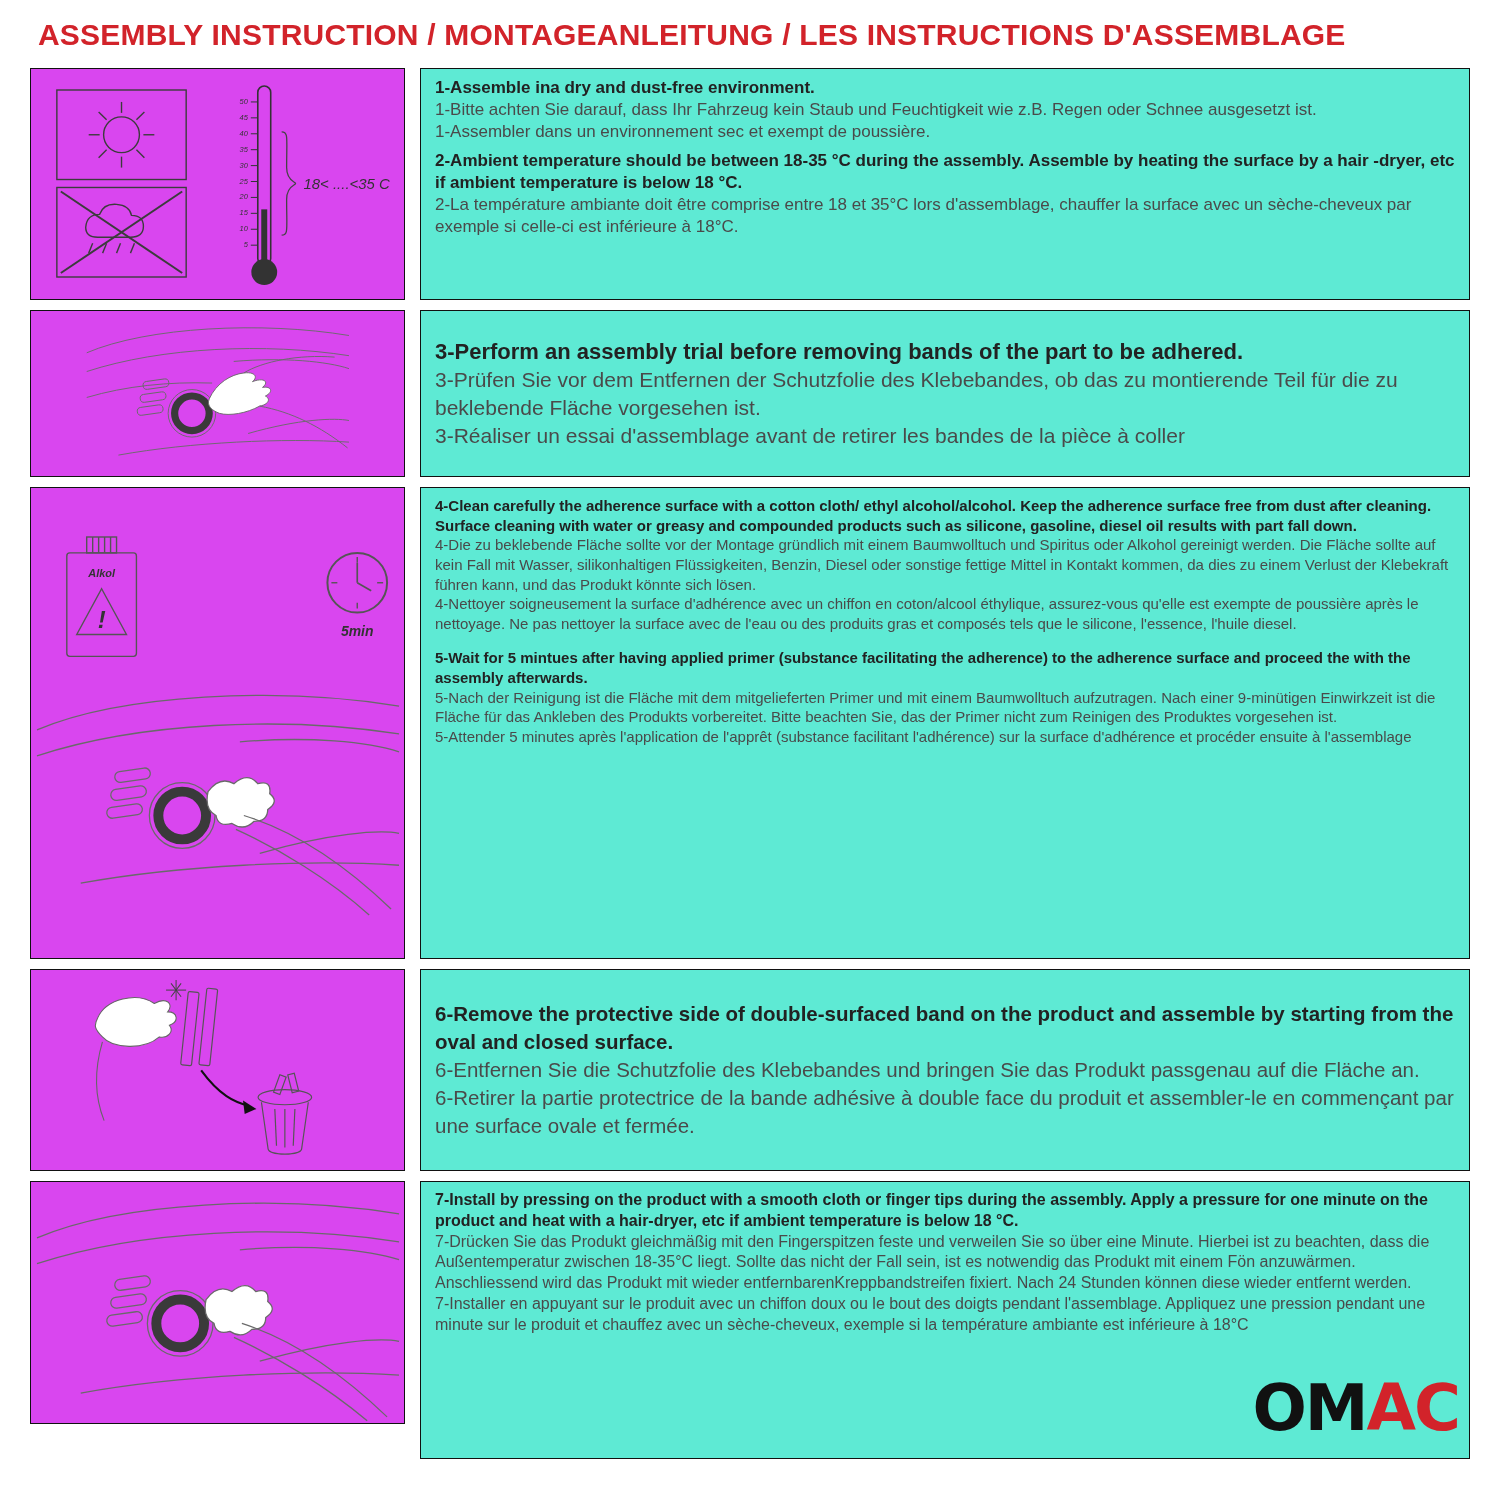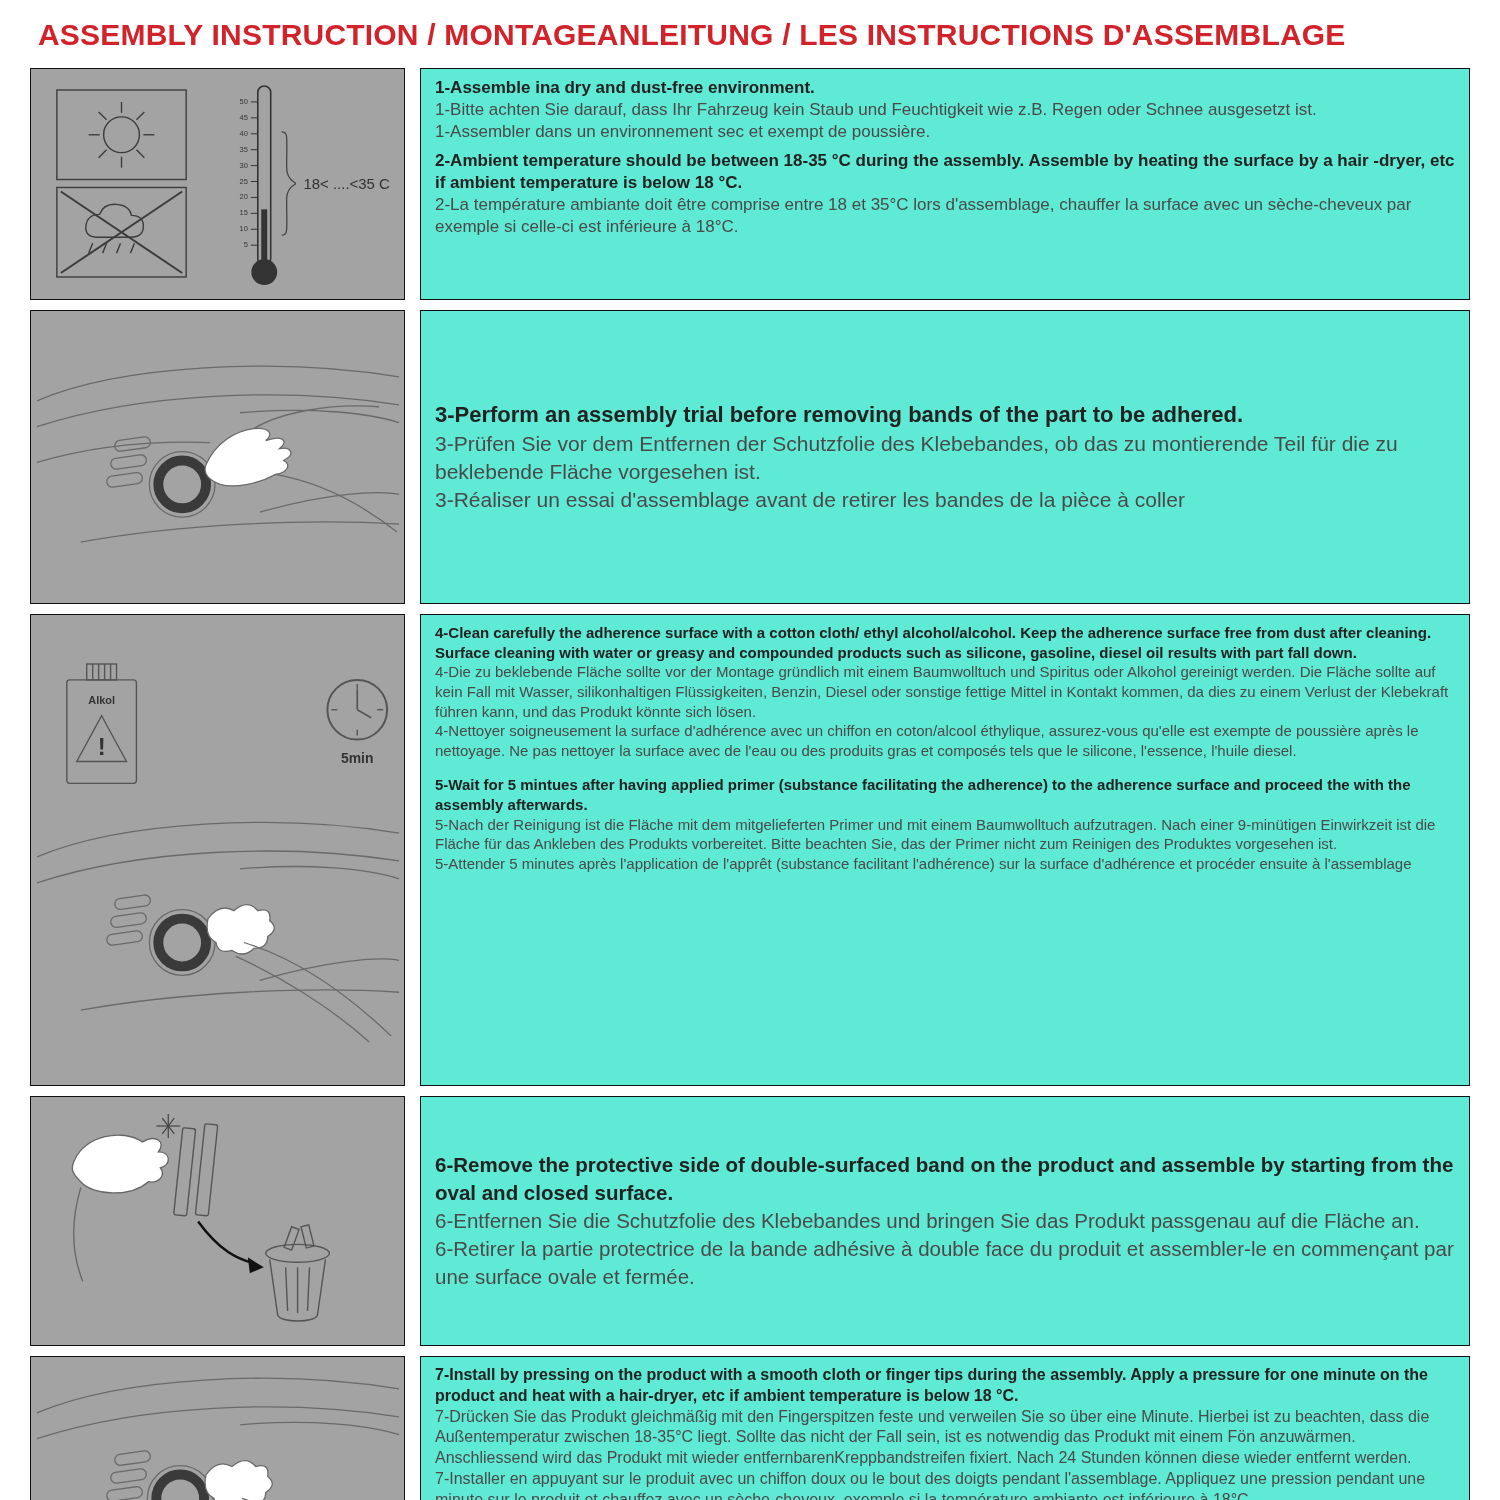--- a/index.html
+++ b/index.html
@@ -1,27 +1,27 @@
 <!DOCTYPE html>
 <html><head>
 <meta charset="utf-8">
 <style>
   html,body{margin:0;padding:0;background:#fff;}
   body{width:1500px;height:1500px;overflow:hidden;font-family:"Liberation Sans",sans-serif;}
   .page{box-sizing:border-box;width:1500px;height:1500px;padding:14px 30px 0 30px;}
   .title{color:#d2232a;font-size:30px;font-weight:700;margin:4px 10px 16px 8px;letter-spacing:0.2px;white-space:nowrap;}
   .row{display:flex;gap:15px;margin-bottom:10px;align-items:stretch;}
   .row.last{align-items:flex-start;}
-  .illus{width:375px;min-width:375px;border:1.6px solid #111;background:#a3a3a3;box-sizing:border-box;}
+  .illus{width:375px;min-width:375px;border:1.6px solid #111;background:#d946ef;box-sizing:border-box;font-style:italic;}
   .illus svg{display:block;width:100%;height:100%;}
   .text-box{flex:1;border:1.4px solid #111;box-sizing:border-box;background:#5eead4;}
   .r1 .illus,.r1 .text-box{height:232px;}
-  .r2 .illus,.r2 .text-box{height:294px;}
+  .r2 .illus,.r2 .text-box{height:167px;}
   .r3 .illus,.r3 .text-box{height:472px;}
-  .r4 .illus,.r4 .text-box{height:250px;}
+  .r4 .illus,.r4 .text-box{height:202px;}
   .r5 .illus{height:243px;}
   .r5 .text-box{height:278px;position:relative;}
   .text-box{padding:8px 14px;}
   .center-v{display:flex;flex-direction:column;justify-content:center;}
   p{margin:0;color:#4a4a4a;}
   p.b{font-weight:700;color:#222;}
   .s1 p{font-size:17px;line-height:1.28;}
   .s1 p.mt{margin-top:8px;}
   .s2 p{font-size:21px;line-height:1.34;}
   .s2 p.b{font-size:22px;}

